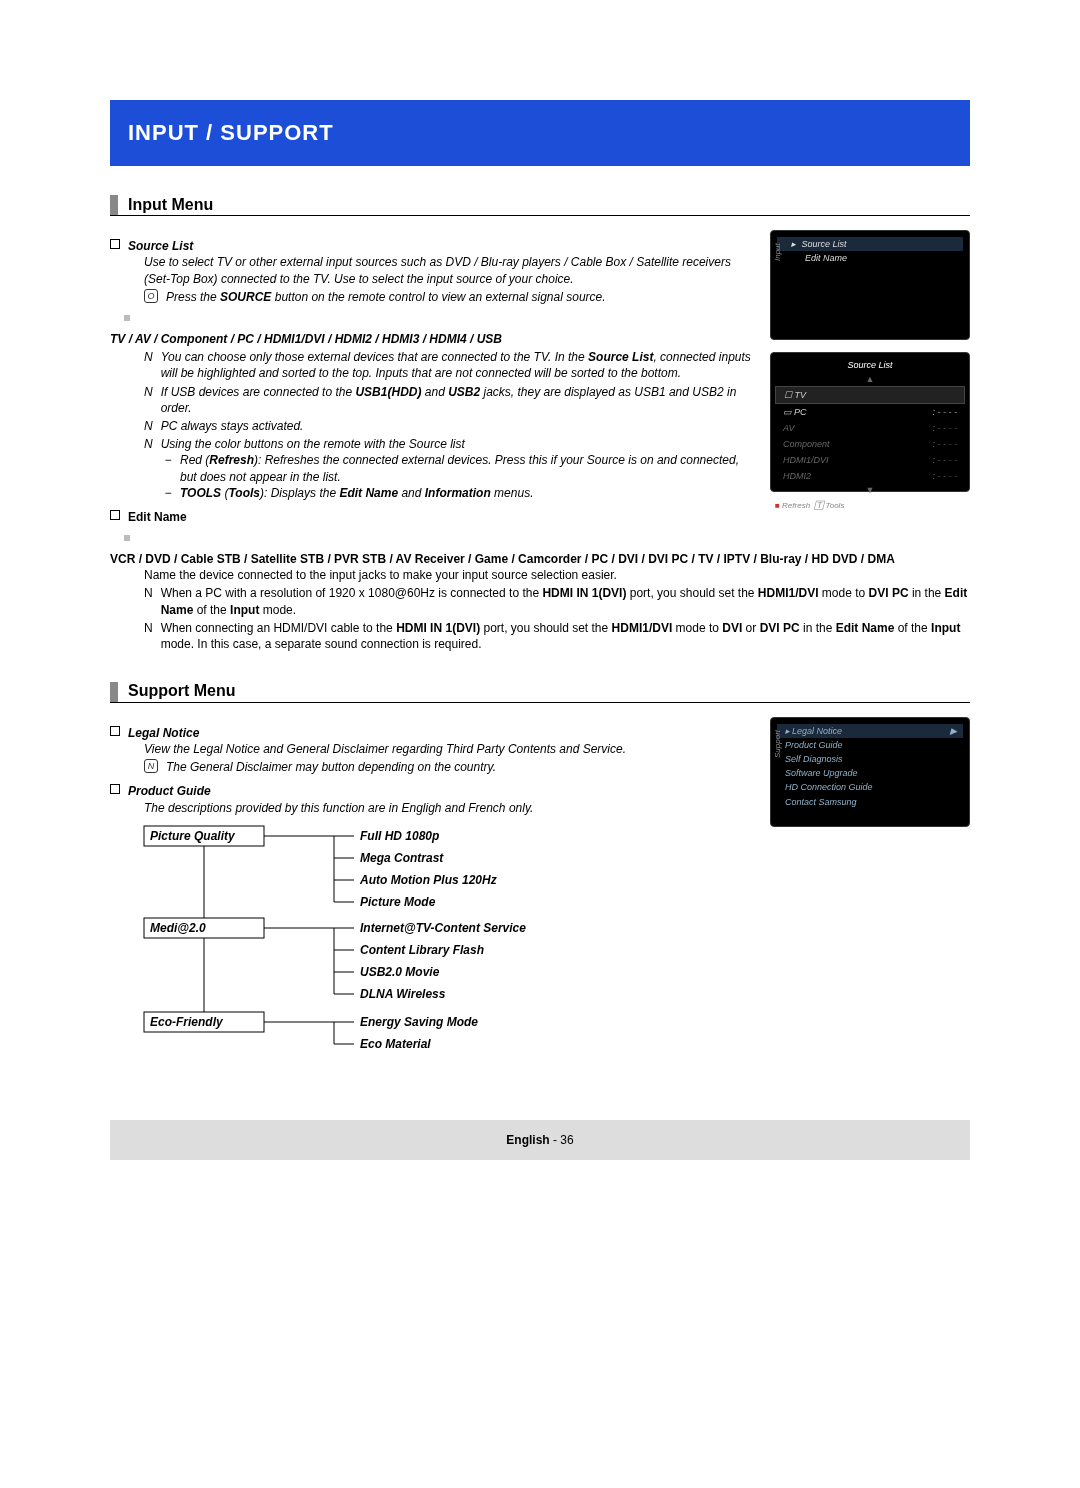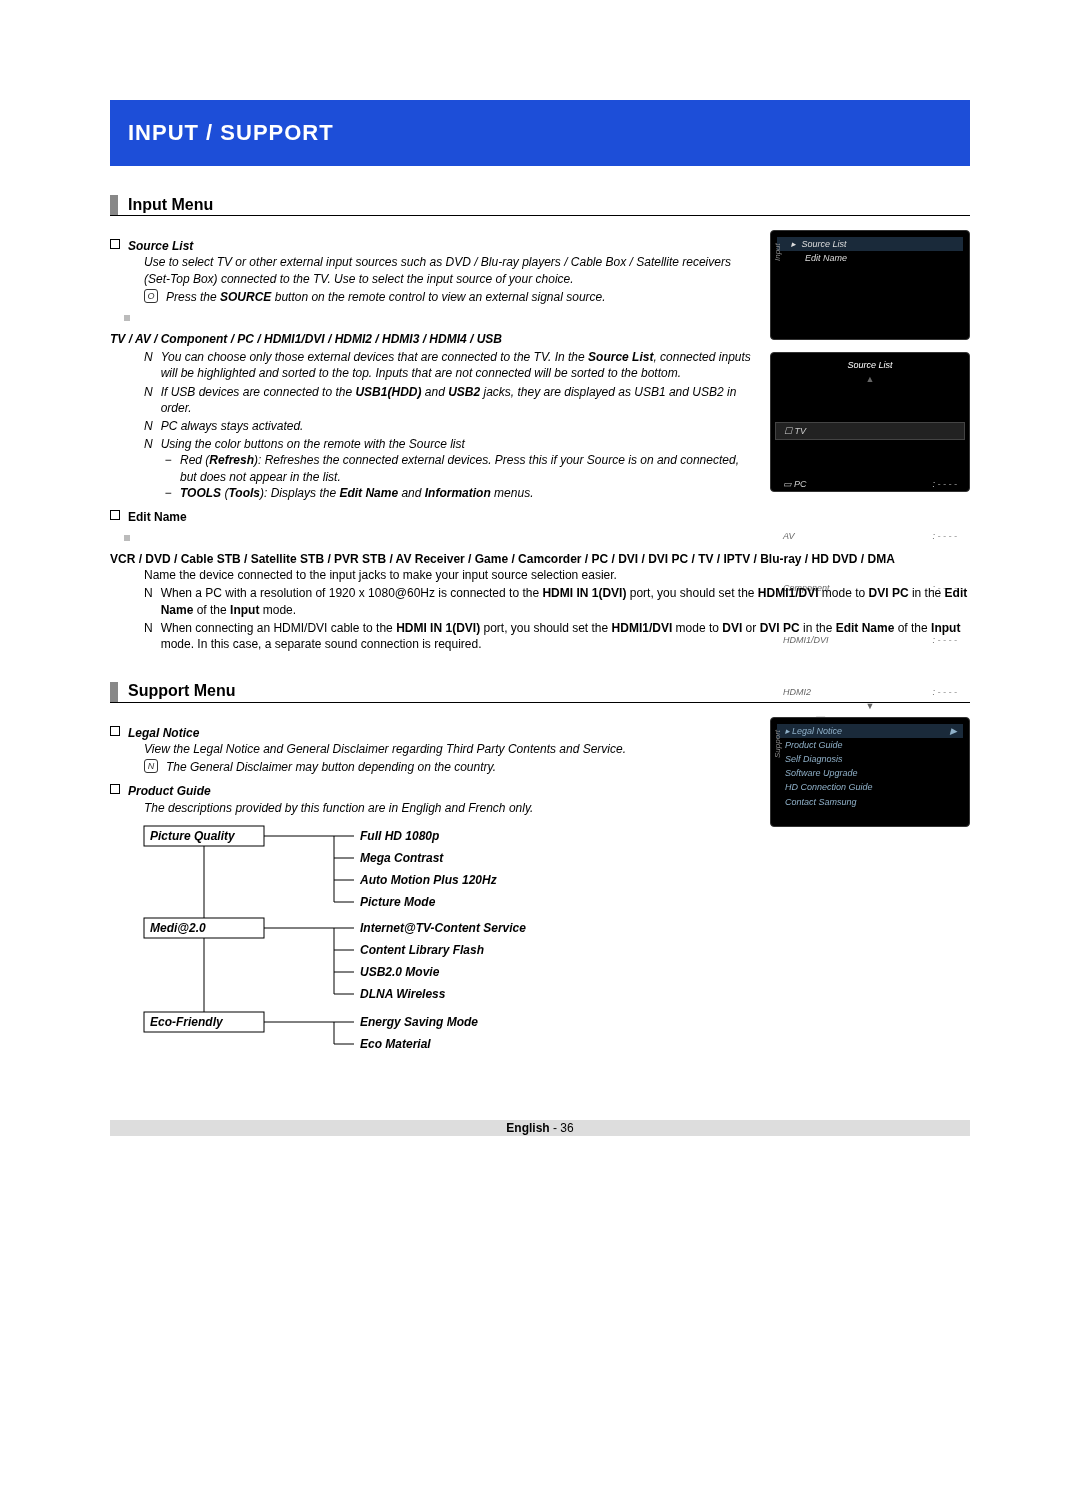--- a/index.html
+++ b/index.html
@@ -104,21 +104,21 @@
   .osd2 {
     background: #000;
     color: #ccc;
     font-size: 9px;
     border-radius: 4px;
     border: 1px solid #333;
     height: 140px;
     padding: 4px;
   }
   .osd2 .title { text-align: center; padding: 2px; color: #fff; }
-  .osd2 .row { display: flex; justify-content: space-between; padding: 2px 8px; margin-top: 36px; }
+  .osd2 .row { display: flex; justify-content: space-between; padding: 2px 8px; }
   .osd2 .sel { background: #222; border: 1px solid #444; }
   .osd2 .dim { color: #666; gap: 18px; }
   .osd2 .foot { font-size: 8px; color: #888; padding-top: 4px; }
   .osd3 {
     background: #000;
     color: #ccc;
     font-size: 9px;
     border-radius: 4px;
     border: 1px solid #333;
     height: 110px;
@@ -129,21 +129,21 @@
     position: absolute; left: 2px; top: 40px;
     font-size: 8px; transform: rotate(-90deg);
     transform-origin: left top; color: #888;
   }
   .osd3 .row { padding: 1px 0 1px 8px; color: #8fb0c8; }
   .osd3 .hl { background: #1a2a3a; display: flex; justify-content: space-between; padding-right: 6px; }
   .tree-wrap { margin-left: 34px; margin-top: 10px; }
   .footer {
     text-align: center;
     background: #ddd;
-    padding: 0;
+    padding: 12px;
     font-size: 12px;
     margin-top: 60px;
   }
   .footer b { font-weight: bold; }
   b { font-weight: bold; }
 </style>
 </head>
 <body>
 
 <div class="banner">INPUT / SUPPORT</div>

